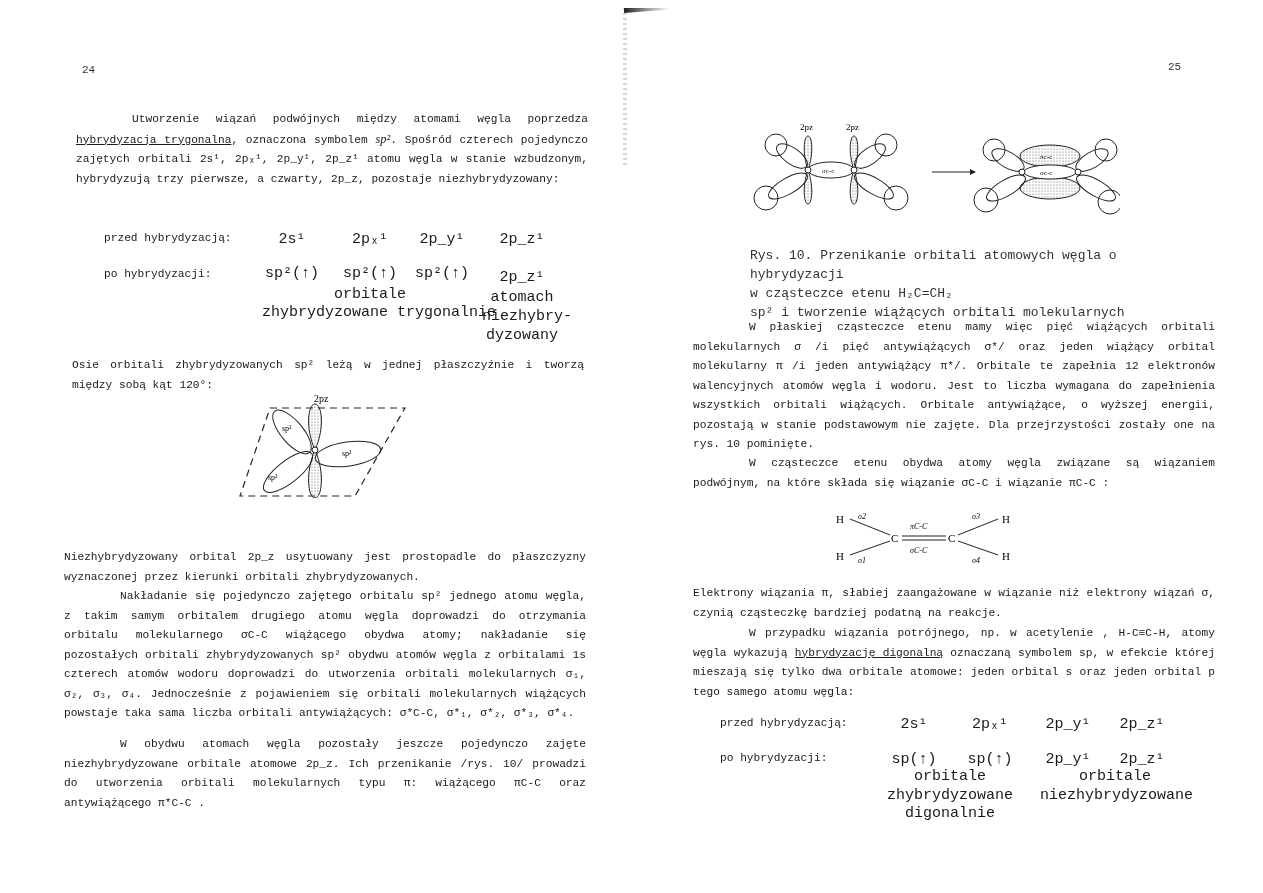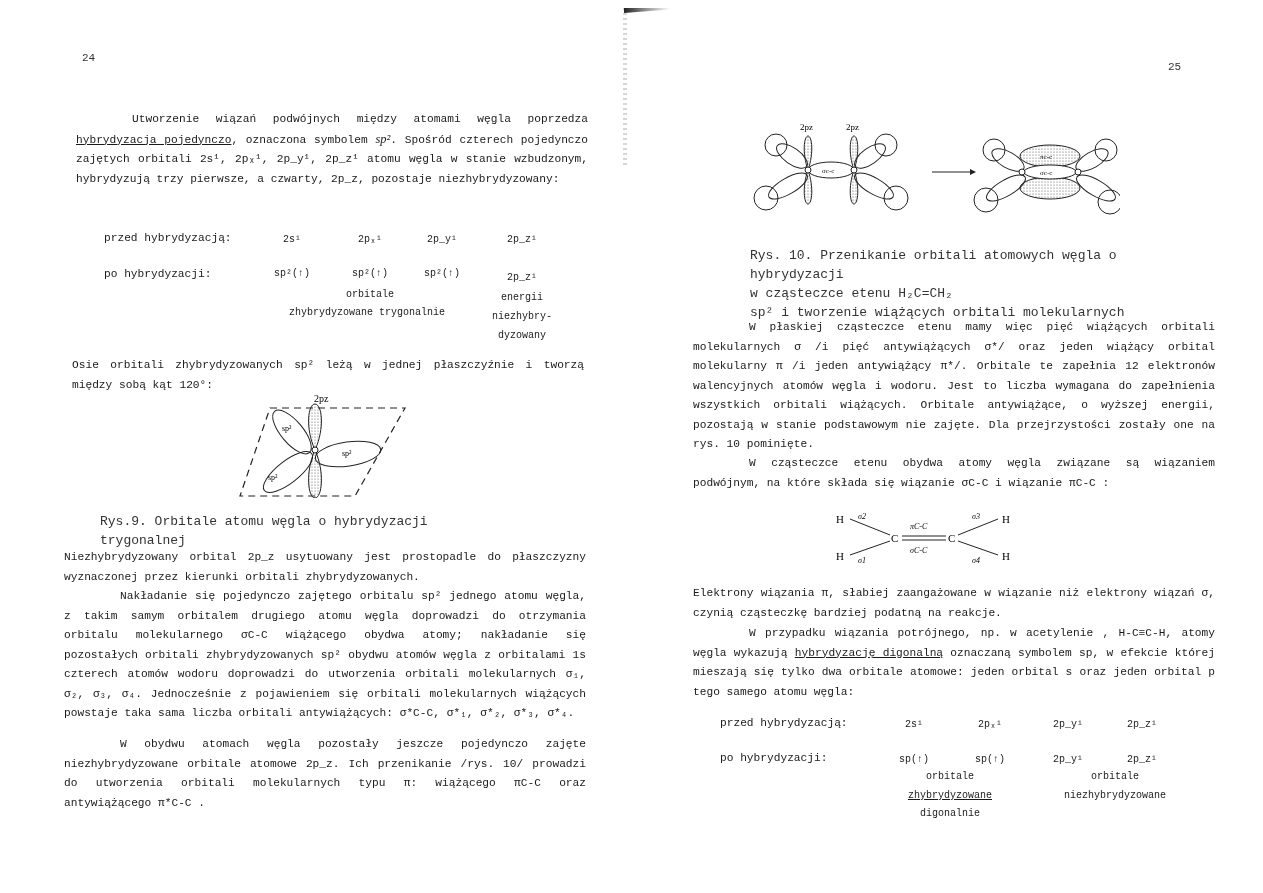--- a/index.html
+++ b/index.html
@@ -9,57 +9,57 @@
   }
   .page { position: absolute; top: 0; height: 893px; }
   .page-left { left: 0; width: 620px; }
   .page-right { left: 620px; width: 643px; }
   .pno { position: absolute; font-size: 11px; color: #333; }
   .para { position: absolute; font-size: 11.2px; line-height: 19.5px; text-align: justify; }
   .indent { text-indent: 56px; }
   .u { text-decoration: underline; }
   i { font-family: "Liberation Serif", "DejaVu Serif", serif; font-style: italic; font-size: 12.5px; }
   .row { position: absolute; font-size: 11.2px; white-space: nowrap; }
-  .cell { position: absolute; text-align: center; font-size: 10px; line-height: 16px; white-space: nowrap; }
+  .cell { position: absolute; text-align: center; font-size: 15px; line-height: 16px; white-space: nowrap; }
   .caption { position: absolute; font-size: 13px; line-height: 19px; text-align: left; color: #333; }
   .fold { position: absolute; left: 623px; top: 8px; width: 4px; height: 160px;
     background: repeating-linear-gradient(180deg, #bbb 0 2px, transparent 2px 5px); opacity: .6; }
   .fold-top { position: absolute; left: 624px; top: 8px; width: 46px; height: 5px;
     background: linear-gradient(90deg, #222, #999 50%, transparent); clip-path: polygon(0 0,100% 0,100% 30%,0 100%); }
   svg { position: absolute; }
   svg text { font-family: "Liberation Serif", serif; }
 </style>
 </head>
 <body>
 
 <div class="fold"></div>
 <div class="fold-top"></div>
 
 <div class="page page-left">
-  <div class="pno" style="left:82px;top:52px;">24</div>
+  <div class="pno" style="left:82px;top:64px;">24</div>
 
   <div class="para indent" style="left:76px;top:110px;width:512px;">
-    <span>Utworzenie wiązań podwójnych między atomami węgla poprzedza </span><span class="u">hybrydyzacja pojedynczo</span><span>, oznaczona symbolem </span><i>sp²</i><span>. Spośród czterech pojedynczo zajętych orbitali 2s¹, 2pₓ¹, 2p_y¹, 2p_z¹ atomu węgla w stanie wzbudzonym, hybrydyzują trzy pierwsze, a czwarty, 2p_z, pozostaje niezhybrydyzowany:</span>
+    <span>Utworzenie wiązań podwójnych między atomami węgla poprzedza </span><span class="u">hybrydyzacja trygonalna</span><span>, oznaczona symbolem </span><i>sp²</i><span>. Spośród czterech pojedynczo zajętych orbitali 2s¹, 2pₓ¹, 2p_y¹, 2p_z¹ atomu węgla w stanie wzbudzonym, hybrydyzują trzy pierwsze, a czwarty, 2p_z, pozostaje niezhybrydyzowany:</span>
   </div>
 
   <div>
     <div class="row" style="left:104px;top:232px;">przed hybrydyzacją:</div>
     <div class="cell" style="left:262px;top:232px;width:60px;">2s¹</div>
     <div class="cell" style="left:340px;top:232px;width:60px;">2pₓ¹</div>
     <div class="cell" style="left:412px;top:232px;width:60px;">2p_y¹</div>
     <div class="cell" style="left:492px;top:232px;width:60px;">2p_z¹</div>
 
     <div class="row" style="left:104px;top:268px;">po hybrydyzacji:</div>
     <div class="cell" style="left:262px;top:266px;width:60px;">sp²(↑)</div>
     <div class="cell" style="left:340px;top:266px;width:60px;">sp²(↑)</div>
     <div class="cell" style="left:412px;top:266px;width:60px;">sp²(↑)</div>
     <div class="cell" style="left:492px;top:270px;width:60px;">2p_z¹</div>
     <div class="cell" style="left:300px;top:287px;width:140px;">orbitale</div>
     <div class="cell" style="left:262px;top:305px;width:210px;">zhybrydyzowane trygonalnie</div>
-    <div class="cell" style="left:482px;top:290px;width:80px;">energii</div>
+    <div class="cell" style="left:482px;top:290px;width:80px;">atomach</div>
     <div class="cell" style="left:482px;top:309px;width:80px;">niezhybry-</div>
     <div class="cell" style="left:482px;top:328px;width:80px;">dyzowany</div>
   </div>
 
   <div class="para" style="left:72px;top:356px;width:512px;">Osie orbitali zhybrydyzowanych sp² leżą w jednej płaszczyźnie i tworzą między sobą kąt 120°:</div>
 
   <svg style="left:230px;top:388px;" width="180" height="110">
     <polygon points="40,20 175,20 125,108 10,108" fill="none" stroke="#222" stroke-dasharray="7,5" stroke-width="1.2"></polygon>
     <text x="84" y="14" font-size="10">2pz</text>
     <defs>
@@ -71,21 +71,20 @@
     <path d="M85,62 C75,84 78,110 85,110 C92,110 95,84 85,62Z" fill="url(#dots)" stroke="#222"></path>
     <ellipse cx="62" cy="44" rx="27" ry="11" transform="rotate(50 62 44)" fill="none" stroke="#222"></ellipse>
     <ellipse cx="118" cy="66" rx="33" ry="12" transform="rotate(-8 118 66)" fill="none" stroke="#222"></ellipse>
     <ellipse cx="58" cy="84" rx="30" ry="11" transform="rotate(-38 58 84)" fill="none" stroke="#222"></ellipse>
     <circle cx="85" cy="62" r="3" fill="#fff" stroke="#222"></circle>
     <text x="52" y="43" font-size="8">sp²</text>
     <text x="112" y="68" font-size="8">sp²</text>
     <text x="38" y="92" font-size="8">sp²</text>
   </svg>
 
-  <div class="caption" style="left:100px;top:512px;width:420px;">Rys.9. Orbitale atomu węgla o hybrydyzacji trygonalnej</div>
 
   <div class="para" style="left:64px;top:548px;width:522px;">Niezhybrydyzowany orbital 2p_z usytuowany jest prostopadle do płaszczyzny wyznaczonej przez kierunki orbitali zhybrydyzowanych.</div>
   <div class="para indent" style="left:64px;top:587px;width:522px;">Nakładanie się pojedynczo zajętego orbitalu sp² jednego atomu węgla, z takim samym orbitalem drugiego atomu węgla doprowadzi do otrzymania orbitalu molekularnego σC-C wiążącego obydwa atomy; nakładanie się pozostałych orbitali zhybrydyzowanych sp² obydwu atomów węgla z orbitalami 1s czterech atomów wodoru doprowadzi do utworzenia orbitali molekularnych σ₁, σ₂, σ₃, σ₄. Jednocześnie z pojawieniem się orbitali molekularnych wiążących powstaje taka sama liczba orbitali antywiążących: σ*C-C, σ*₁, σ*₂, σ*₃, σ*₄.</div>
   <div class="para indent" style="left:64px;top:735px;width:522px;">W obydwu atomach węgla pozostały jeszcze pojedynczo zajęte niezhybrydyzowane orbitale atomowe 2p_z. Ich przenikanie /rys. 10/ prowadzi do utworzenia orbitali molekularnych typu π: wiążącego πC-C oraz antywiążącego π*C-C .</div>
 </div>
 
 <div class="page page-right">
   <div class="pno" style="left:548px;top:61px;">25</div>
 
   <svg style="left:130px;top:118px;" width="370" height="100">
@@ -175,18 +174,18 @@
     <div class="cell" style="left:340px;top:717px;width:60px;">2pₓ¹</div>
     <div class="cell" style="left:418px;top:717px;width:60px;">2p_y¹</div>
     <div class="cell" style="left:492px;top:717px;width:60px;">2p_z¹</div>
 
     <div class="row" style="left:100px;top:752px;">po hybrydyzacji:</div>
     <div class="cell" style="left:264px;top:752px;width:60px;">sp(↑)</div>
     <div class="cell" style="left:340px;top:752px;width:60px;">sp(↑)</div>
     <div class="cell" style="left:418px;top:752px;width:60px;">2p_y¹</div>
     <div class="cell" style="left:492px;top:752px;width:60px;">2p_z¹</div>
     <div class="cell" style="left:260px;top:769px;width:140px;">orbitale</div>
-    <div class="cell" style="left:260px;top:788px;width:140px;text-decoration:underline;">zhybrydyzowane</div>
+    <div class="cell" style="left:260px;top:788px;width:140px;">zhybrydyzowane</div>
     <div class="cell" style="left:260px;top:806px;width:140px;">digonalnie</div>
     <div class="cell" style="left:420px;top:769px;width:150px;">orbitale</div>
     <div class="cell" style="left:420px;top:788px;width:150px;">niezhybrydyzowane</div>
   </div>
 </div>
 
 </body></html>

